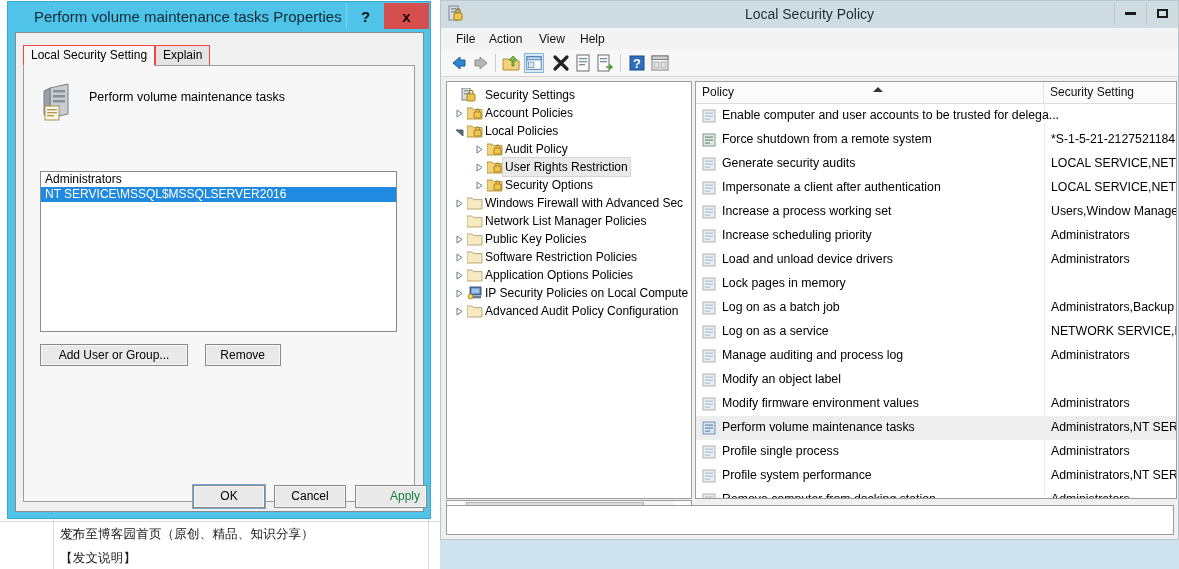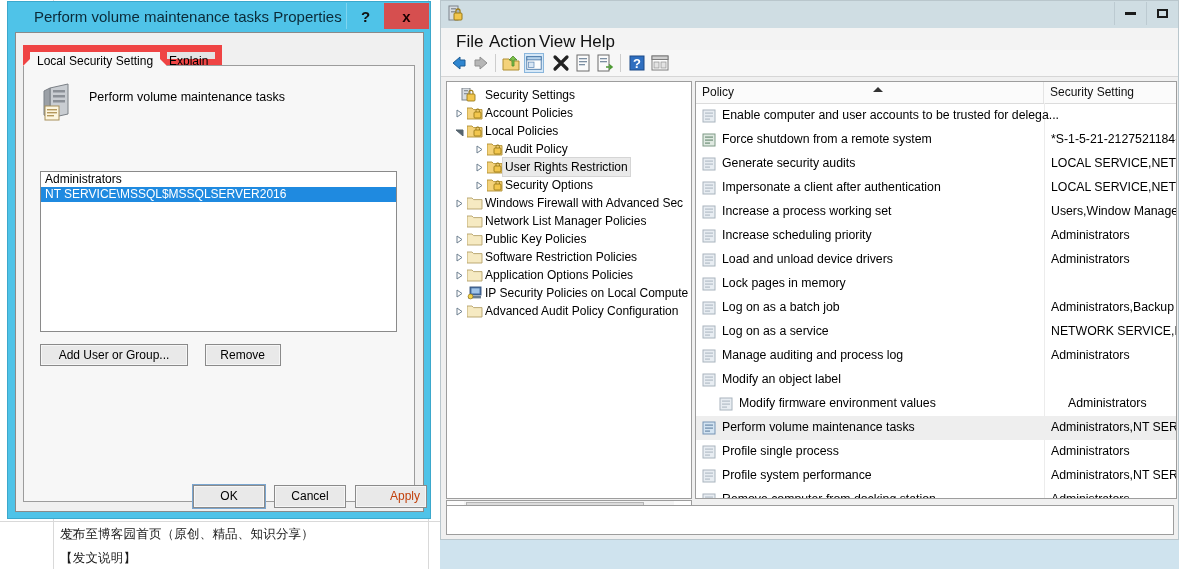--- a/index.html
+++ b/index.html
@@ -69,21 +69,21 @@
     background: #f0f0f0;
     border: 1px solid #8a8a8a;
     box-sizing: border-box;
   }
   
   .tabstrip {
     position: absolute; left: 7px; top: 12px; width: 392px; height: 21px;
   }
   .tab {
     position: absolute; top: 0; height: 21px;
-    border: 7px solid #ef4444; box-sizing: border-box;
+    border: 1px solid #ef4444; box-sizing: border-box;
     background: #e4e4e4;
     font-size: 12px; line-height: 19px; padding: 0 7px;
     color: #000; white-space: nowrap;
   }
   .tab.selected { background: #f7f7f7; border-bottom-color: #f7f7f7; z-index: 3; }
   .tabpanel {
     position: absolute; left: 7px; top: 32px; width: 392px; height: 437px;
     background: #f7f7f7; border: 1px solid #9c9c9c; box-sizing: border-box;
   }
   
@@ -104,21 +104,21 @@
   .lb-item.sel { background: #1f8ae0; color: #fff; }
   .btn-row { position: absolute; left: 16px; top: 278px; }
   .btn {
     display: inline-block; height: 22px; line-height: 20px;
     border: 1px solid #8a8a8a; background: #e9e9e9; box-sizing: border-box;
     text-align: center; font-size: 12px; color: #000;
     box-shadow: inset 0 0 0 1px #f6f6f6;
   }
   .btn.wide { width: 148px; }
   .btn.narrow { width: 76px; }
-  .btn.disabled { color: #c2410c; padding-left: 28px; }
+  .btn.disabled { color: #15803d; padding-left: 28px; }
   .btn.primary { box-shadow: inset 0 0 0 1px #f6f6f6, 0 0 0 1px #7aa6d0; }
   .dlg-footer { position: absolute; left: 0; top: 446px; width: 409px; height: 34px; }
   .dlg-footer .btn { position: absolute; top: 6px; width: 72px; height: 23px; line-height: 21px; }
 
   
   .mmc {
     position: absolute; left: 440px; top: 0; width: 739px; height: 540px;
     background: #f0f0f0;
     border: 1px solid #b9c6cc; box-sizing: border-box;
   }
@@ -134,21 +134,21 @@
   .mmc-winbtns { position: absolute; right: 0px; top: 1px; display: flex; }
   .mmc-winbtn {
     width: 31px; height: 23px; display: flex; align-items: center; justify-content: center;
     border-left: 1px solid #bccad1;
   }
   .mmc-menubar {
     position: absolute; left: 0; top: 27px; right: 0; height: 22px;
     background: #f3f3f3; border-bottom: 1px solid #e0e0e0;
   }
   .mmc-menu {
-    position: absolute; top: 3px; font-size: 17px; color: #111; padding: 1px 5px;
+    position: absolute; top: 3px; font-size: 12px; color: #111; padding: 1px 5px;
     white-space: nowrap;
   }
   .mmc-toolbar {
     position: absolute; left: 0; top: 49px; right: 0; height: 26px;
     background: #f7f7f7; border-bottom: 1px solid #d6d6d6;
   }
   .tbitem { position: absolute; top: 3px; width: 20px; height: 20px; }
   .tbsep { position: absolute; top: 4px; width: 1px; height: 18px; background: #cdcdcd; }
   .tbitem.active { border: 1px solid #8ab6dc; background: #d6e8f7; box-sizing: border-box; }
 
@@ -295,20 +295,21 @@
 
   <div class="mmc">
     <div class="mmc-titlebar">
       <svg class="mmc-appicon" viewBox="0 0 18 18">
         <rect x="2" y="1" width="9" height="14" fill="#d8dde2" stroke="#7d848b" stroke-width="1"></rect>
         <rect x="4" y="3" width="5" height="1.5" fill="#8d949b"></rect>
         <rect x="4" y="6" width="5" height="1.5" fill="#8d949b"></rect>
         <rect x="7" y="8" width="8" height="7" rx="1" fill="#f2c64d" stroke="#9a7a18" stroke-width="1"></rect>
         <path d="M9 8 v-2 a2 2 0 0 1 4 0 v2" fill="none" stroke="#9a7a18" stroke-width="1.3"></path>
       </svg>
+      <div class="mmc-title-text">Local Security Policy</div>
       <div class="mmc-winbtns">
         <div class="mmc-winbtn">
           <div style="width:11px;height:3px;background:#1b1b1b;"></div>
         </div>
         <div class="mmc-winbtn">
           <div style="width:11px;height:9px;border:2px solid #1b1b1b;box-sizing:border-box;"></div>
         </div>
       </div>
     </div>
 
@@ -643,21 +644,21 @@
         <div class="lv-row" style="top:286px;">
           <svg class="lv-ico" viewBox="0 0 14 14">
               <rect x="1" y="1" width="12" height="12" fill="#e8edf2" stroke="#a9b4be" stroke-width="1"></rect>
               <rect x="3" y="3.5" width="8" height="1.2" fill="#b4bec8"></rect>
               <rect x="3" y="6.5" width="8" height="1.2" fill="#b4bec8"></rect>
               <rect x="3" y="9.5" width="5" height="1.2" fill="#b4bec8"></rect>
             </svg>
           <span class="lv-name">Modify an object label</span>
           <span class="lv-val"></span>
         </div>
-        <div class="lv-row" style="top:310px;margin-left:17px;">
+        <div class="lv-row" style="top:310px;">
           <svg class="lv-ico" viewBox="0 0 14 14">
               <rect x="1" y="1" width="12" height="12" fill="#e8edf2" stroke="#a9b4be" stroke-width="1"></rect>
               <rect x="3" y="3.5" width="8" height="1.2" fill="#b4bec8"></rect>
               <rect x="3" y="6.5" width="8" height="1.2" fill="#b4bec8"></rect>
               <rect x="3" y="9.5" width="5" height="1.2" fill="#b4bec8"></rect>
             </svg>
           <span class="lv-name">Modify firmware environment values</span>
           <span class="lv-val">Administrators</span>
         </div>
         <div class="lv-row sel" style="top:334px;">

